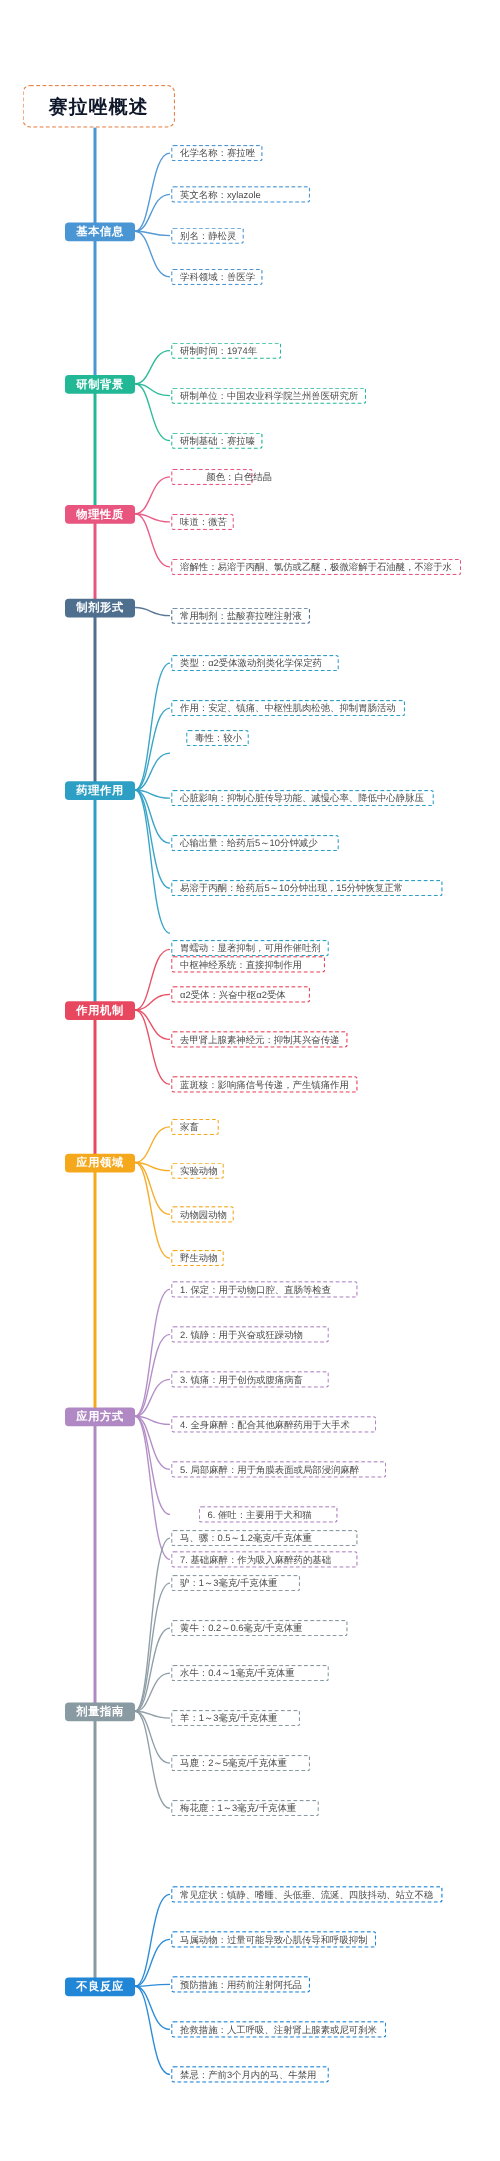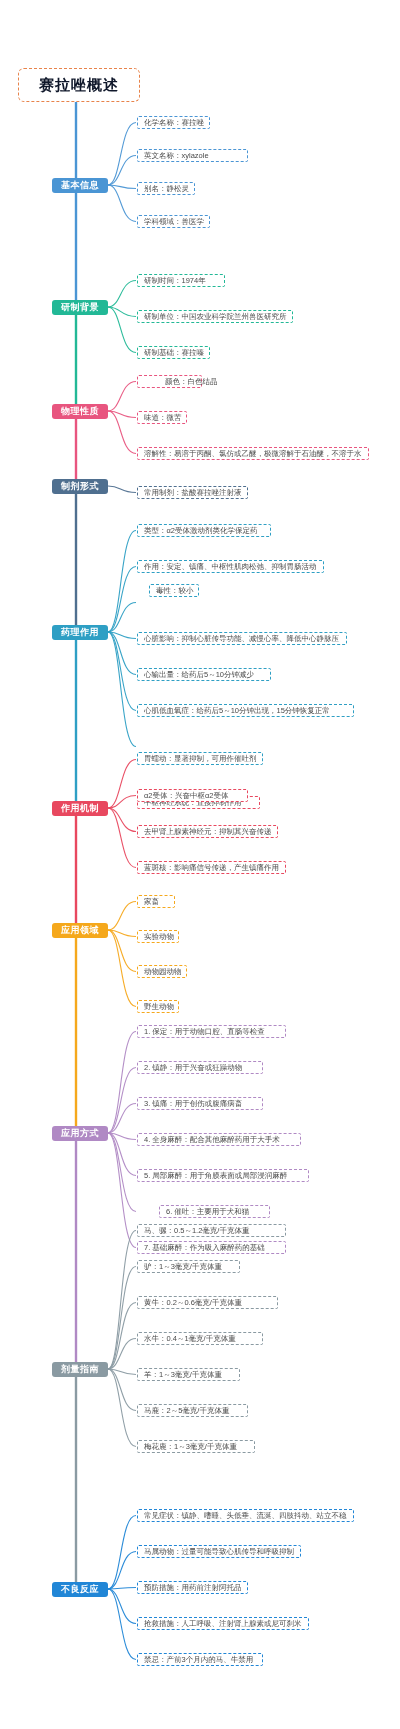--- a/index.html
+++ b/index.html
@@ -124,24 +124,24 @@
       <div class="leaf-node" style="left: 137px; top: 411px; width: 50px; height: 13px; border-color: rgb(232, 85, 127);">味道：微苦</div>
       <div class="leaf-node" style="left: 137px; top: 447px; width: 232.4px; height: 13px; border-color: rgb(232, 85, 127);">溶解性：易溶于丙酮、氯仿或乙醚，极微溶解于石油醚，不溶于水</div>
       <div class="branch-node" style="left: 52px; top: 478.5px; width: 56px; height: 15px; background: rgb(79, 111, 143);">制剂形式</div>
       <div class="leaf-node" style="left: 137px; top: 486px; width: 110.8px; height: 13px; border-color: rgb(79, 111, 143);">常用制剂：盐酸赛拉唑注射液</div>
       <div class="branch-node" style="left: 52px; top: 624.5px; width: 56px; height: 15px; background: rgb(46, 159, 196);">药理作用</div>
       <div class="leaf-node" style="left: 137px; top: 524px; width: 133.6px; height: 13px; border-color: rgb(46, 159, 196);">类型：α2受体激动剂类化学保定药</div>
       <div class="leaf-node" style="left: 137px; top: 560px; width: 186.8px; height: 13px; border-color: rgb(46, 159, 196);">作用：安定、镇痛、中枢性肌肉松弛、抑制胃肠活动</div>
       <div class="leaf-node" style="left: 137px; top: 584px; width: 50px; height: 13px; border-color: rgb(46, 159, 196); margin-left: 12px;">毒性：较小</div>
       <div class="leaf-node" style="left: 137px; top: 632px; width: 209.6px; height: 13px; border-color: rgb(46, 159, 196);">心脏影响：抑制心脏传导功能、减慢心率、降低中心静脉压</div>
       <div class="leaf-node" style="left: 137px; top: 668px; width: 133.6px; height: 13px; border-color: rgb(46, 159, 196);">心输出量：给药后5～10分钟减少</div>
-      <div class="leaf-node" style="left: 137px; top: 704px; width: 217.2px; height: 13px; border-color: rgb(46, 159, 196);">心肌低血氧症：给药后5～10分钟出现，15分钟恢复正常</div>
+      <div class="leaf-node" style="left: 137px; top: 704px; width: 217.2px; height: 13px; border-color: rgb(46, 159, 196);">易溶于丙酮：给药后5～10分钟出现，15分钟恢复正常</div>
       <div class="leaf-node" style="left: 137px; top: 740px; width: 126px; height: 13px; border-color: rgb(46, 159, 196); margin-top: 12px;">胃蠕动：显著抑制，可用作催吐剂</div>
       <div class="branch-node" style="left: 52px; top: 800.5px; width: 56px; height: 15px; background: rgb(232, 72, 95);">作用机制</div>
-      <div class="leaf-node" style="left: 137px; top: 796px; width: 123px; height: 13px; border-color: rgb(232, 72, 95);">中枢神经系统：直接抑制作用</div>
+      <div class="leaf-node" style="left: 137px; top: 765px; width: 123px; height: 13px; border-color: rgb(232, 72, 95);">中枢神经系统：直接抑制作用</div>
       <div class="leaf-node" style="left: 137px; top: 789px; width: 110.8px; height: 13px; border-color: rgb(232, 72, 95);">α2受体：兴奋中枢α2受体</div>
       <div class="leaf-node" style="left: 137px; top: 825px; width: 141.2px; height: 13px; border-color: rgb(232, 72, 95);">去甲肾上腺素神经元：抑制其兴奋传递</div>
       <div class="leaf-node" style="left: 137px; top: 861px; width: 148.8px; height: 13px; border-color: rgb(232, 72, 95);">蓝斑核：影响痛信号传递，产生镇痛作用</div>
       <div class="branch-node" style="left: 52px; top: 922.5px; width: 56px; height: 15px; background: rgb(245, 168, 28); text-align: right;">应用领域</div>
       <div class="leaf-node" style="left: 137px; top: 895px; width: 38px; height: 13px; border-color: rgb(245, 168, 28);">家畜</div>
       <div class="leaf-node" style="left: 137px; top: 930px; width: 42.4px; height: 13px; border-color: rgb(245, 168, 28);">实验动物</div>
       <div class="leaf-node" style="left: 137px; top: 965px; width: 50px; height: 13px; border-color: rgb(245, 168, 28);">动物园动物</div>
       <div class="leaf-node" style="left: 137px; top: 1000px; width: 42.4px; height: 13px; border-color: rgb(245, 168, 28);">野生动物</div>
       <div class="branch-node" style="left: 52px; top: 1125.5px; width: 56px; height: 15px; background: rgb(176, 137, 196);">应用方式</div>
       <div class="leaf-node" style="left: 137px; top: 1025px; width: 148.8px; height: 13px; border-color: rgb(176, 137, 196);">1. 保定：用于动物口腔、直肠等检查</div>

